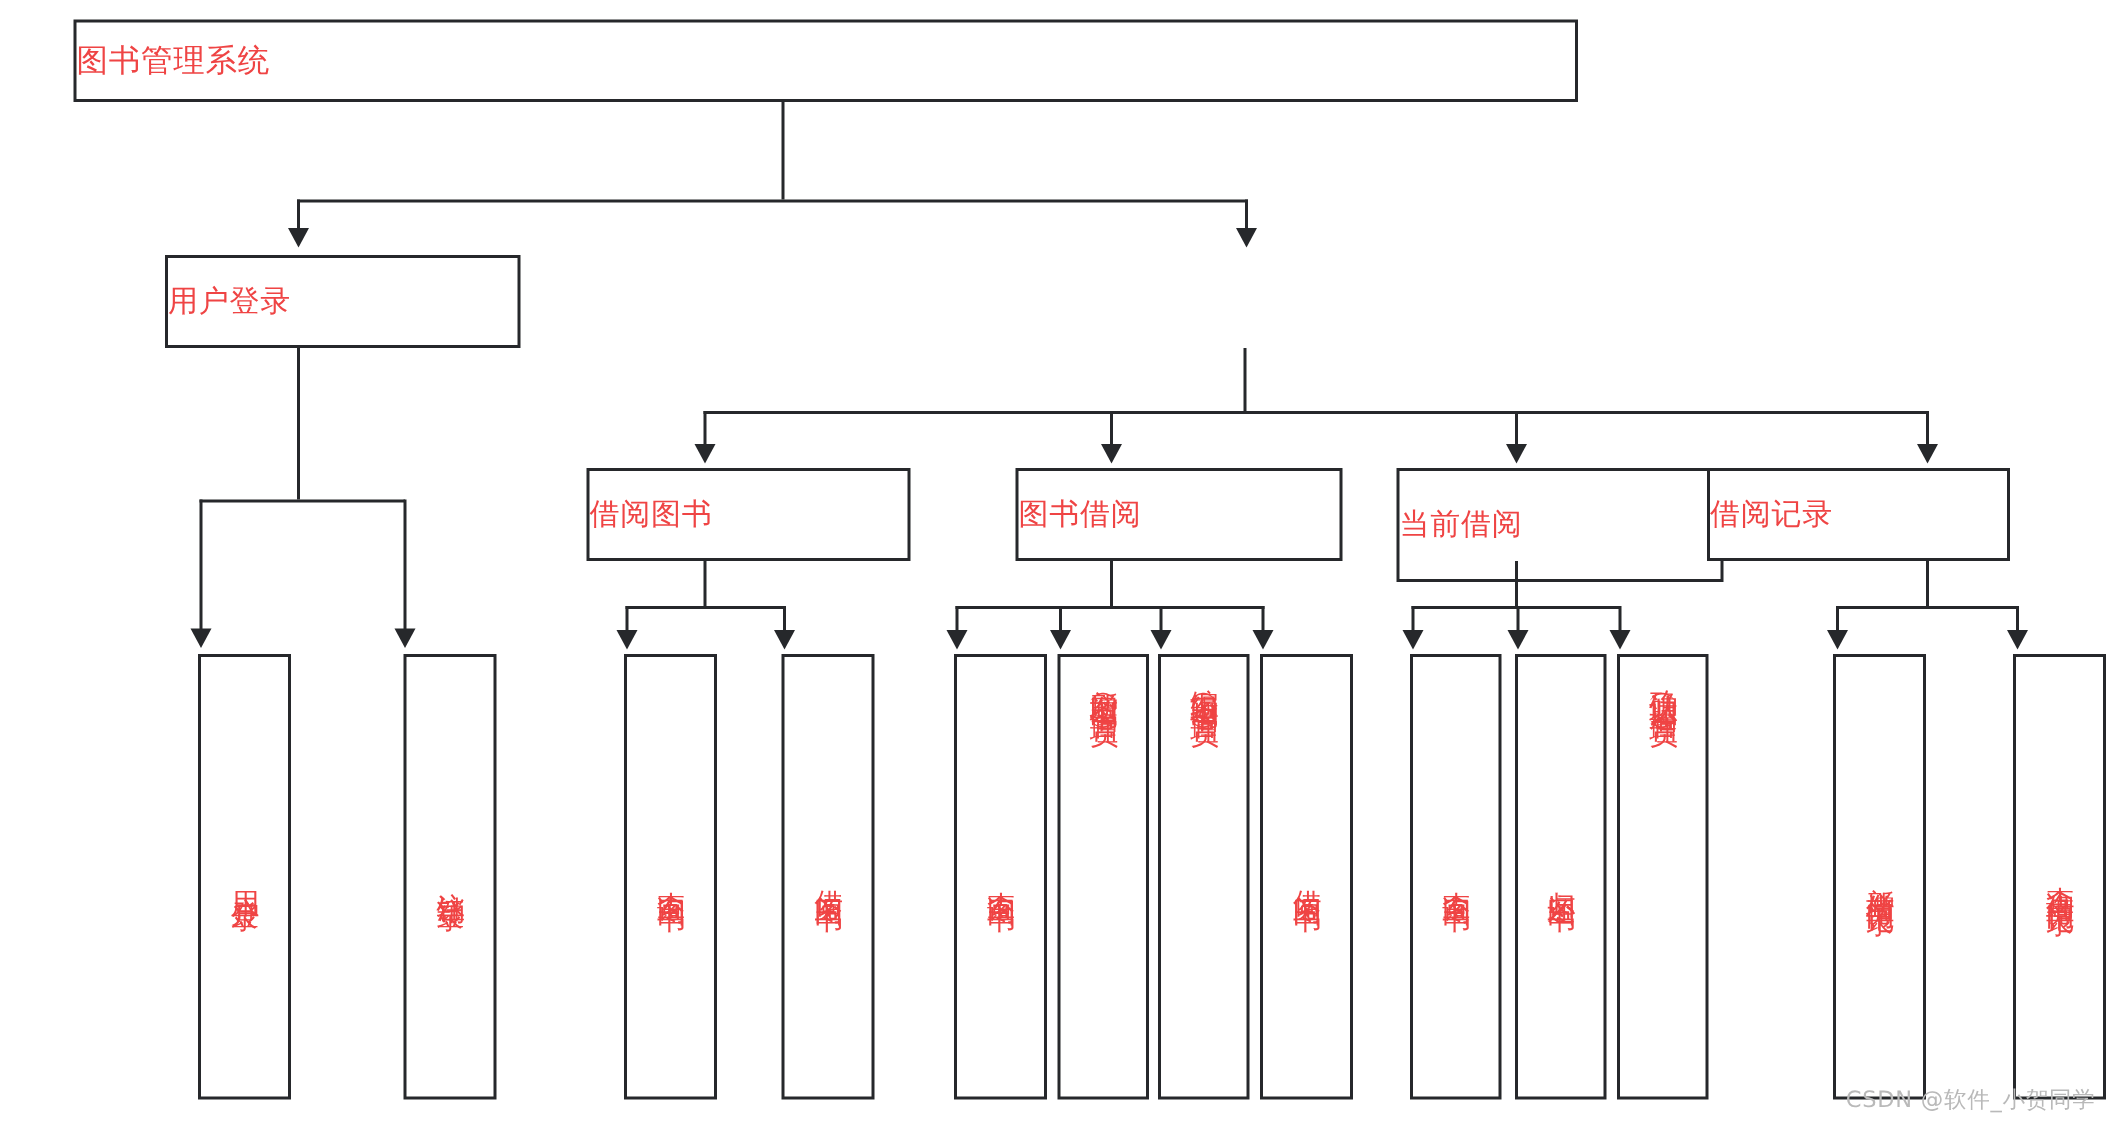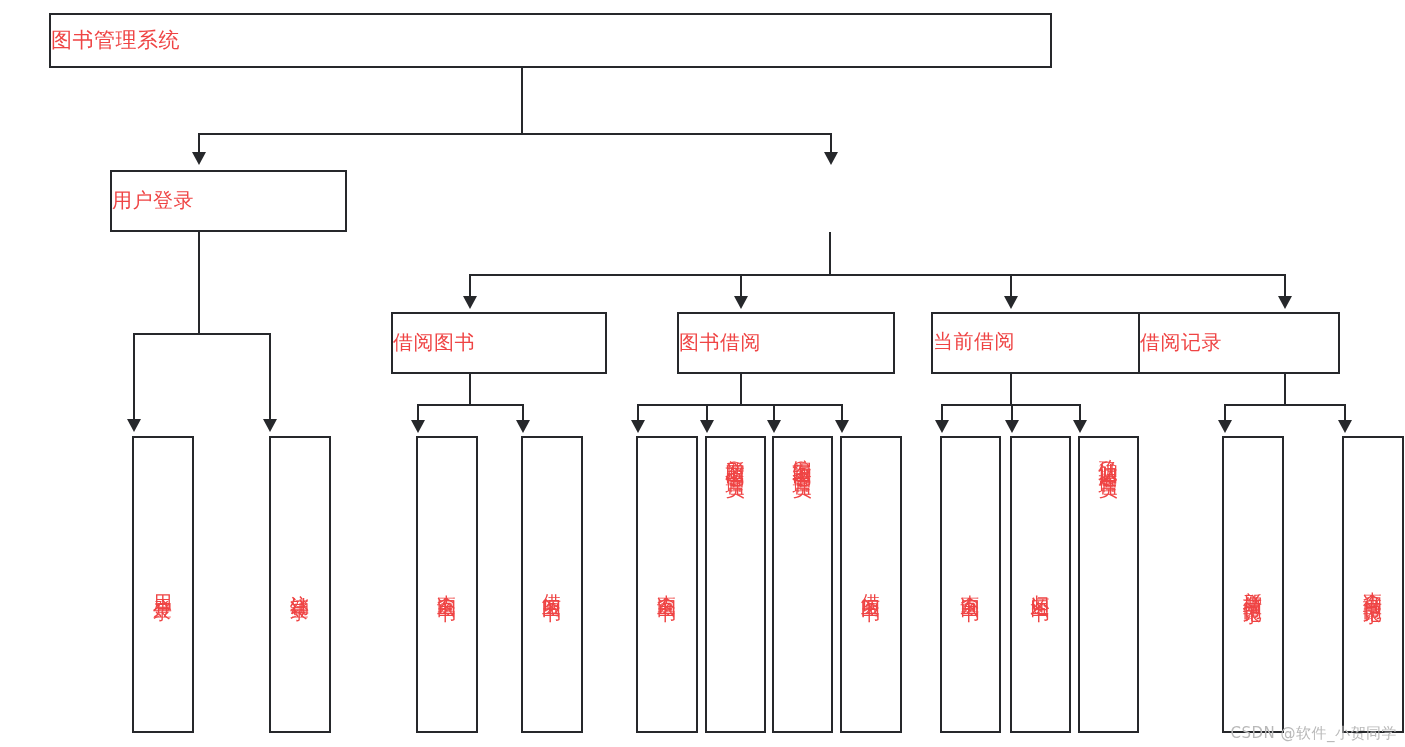--- a/index.html
+++ b/index.html
@@ -130,21 +130,21 @@
 
   <div class="vline" style="left:1284px; top:274px; height:24px;"></div>
   <div class="arrow" style="left:1278px; top:296px;"></div>
 
   <div class="node h-node" style="left:362px; top:312px; width:216px; height:62px;">
     <span class="label">借阅图书</span>
   </div>
   <div class="node h-node" style="left:648px; top:312px; width:218px; height:62px;">
     <span class="label">图书借阅</span>
   </div>
-  <div class="node h-node" style="left:902px; top:312px; width:218px; height:62px;font-family:Liberation Mono, monospace;">
+  <div class="node h-node" style="left:902px; top:312px; width:218px; height:76px;">
     <span class="label">当前借阅</span>
   </div>
   <div class="node h-node" style="left:1109px; top:312px; width:202px; height:62px;">
     <span class="label">借阅记录</span>
   </div>
 
   <div class="vline" style="left:469px; top:374px; height:30px;"></div>
   <div class="hline" style="left:417px; top:404px; width:107px;"></div>
   <div class="vline" style="left:417px; top:404px; height:18px;"></div>
   <div class="arrow" style="left:411px; top:420px;"></div>

